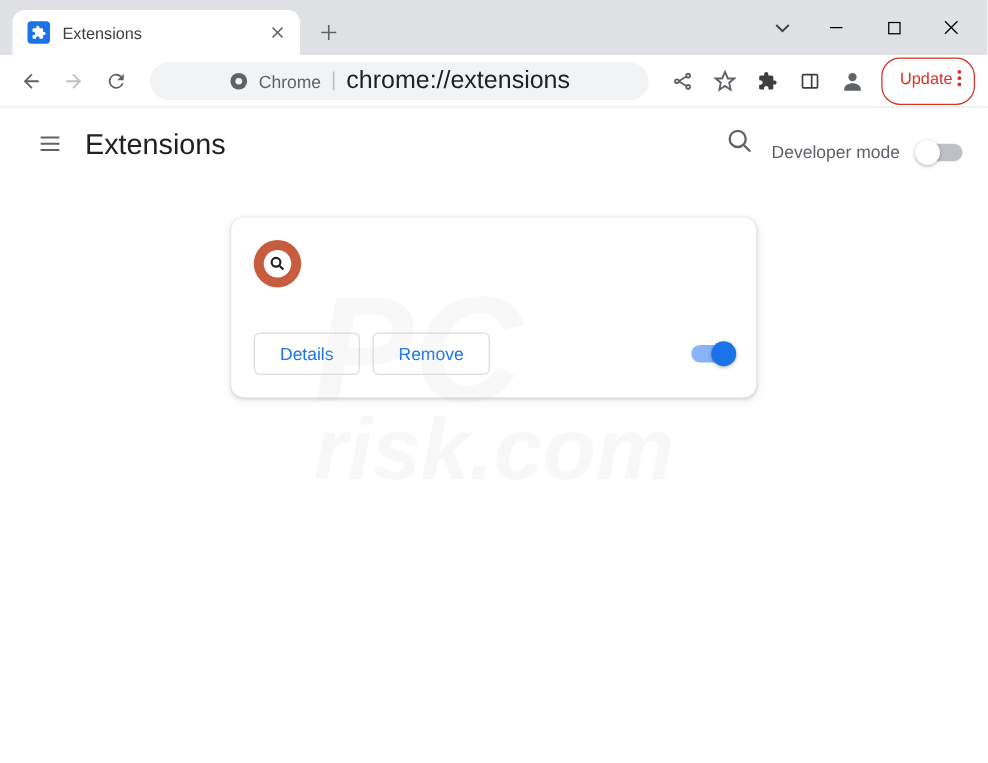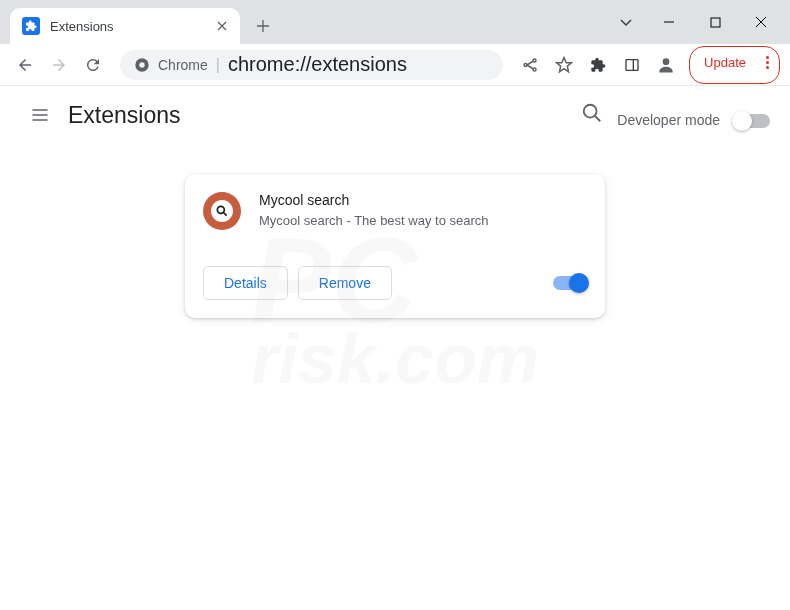--- a/index.html
+++ b/index.html
@@ -13,26 +13,26 @@
 .tab-close { width: 16px; height: 16px; display: flex; align-items: center; justify-content: center; color: #5f6368; cursor: pointer; }
 .newtab { width: 30px; height: 30px; display: flex; align-items: center; justify-content: center; color: #5f6368; margin-left: 8px; margin-bottom: 3px; cursor: pointer; border-radius: 50%; }
 .win-controls { margin-left: auto; display: flex; height: 44px; align-items: center; padding-right: 6px; }
 .win-chevron { width: 40px; height: 30px; display: flex; align-items: center; justify-content: center; color: #3c4043; }
 .win-btn { width: 46px; height: 30px; display: flex; align-items: center; justify-content: center; color: #000; cursor: pointer; }
 
 
 .toolbar { height: 42px; background: #fff; border-bottom: 1px solid #e8eaed; display: flex; align-items: center; padding: 0 10px; gap: 4px; }
 .nav-btn { width: 30px; height: 30px; display: flex; align-items: center; justify-content: center; color: #5f6368; border-radius: 50%; cursor: pointer; }
 .nav-btn.disabled { color: #bdc1c6; }
-.omnibox { flex: 1; height: 30px; background: #f1f3f4; border-radius: 15px; display: flex; align-items: center; padding: 0 14px; margin: 0 8px; gap: 8px; }
+.omnibox { flex: 1; height: 30px; background: #f1f3f4; border-radius: 15px; display: flex; align-items: center; padding: 0 14px; margin: 0 8px; gap: 8px; justify-content: center; }
 .omni-chip { background: transparent; display: flex; align-items: center; gap: 6px; color: #5f6368; font-size: 14px; }
 .omni-sep { color: #bdc1c6; }
 .omni-url { color: #202124; font-size: 20px; }
 .tbar-icon { width: 30px; height: 30px; display: flex; align-items: center; justify-content: center; color: #5f6368; cursor: pointer; border-radius: 50%; }
-.update-btn { height: 38px; border: 1px solid #d93025; border-radius: 15px; display: flex; align-items: center; padding: 0 10px 4px 14px; color: #d93025; font-size: 13px; gap: 20px; cursor: pointer; margin-left: 4px; }
+.update-btn { height: 38px; border: 1px solid #d93025; border-radius: 15px; display: flex; align-items: center; padding: 0 10px 4px 14px; color: #d93025; font-size: 13px; gap: 4px; cursor: pointer; margin-left: 4px; }
 .update-dots { display: flex; flex-direction: column; gap: 2px; }
 .update-dots span { width: 3px; height: 3px; background: #d93025; border-radius: 50%; }
 
 
 .page-header { height: 58px; display: flex; align-items: center; padding: 0 20px; }
 .menu-btn { width: 40px; height: 40px; display: flex; align-items: center; justify-content: center; color: #5f6368; cursor: pointer; }
 .page-title { font-size: 23px; color: #202124; margin-left: 8px; font-weight: 400; }
 .header-right { margin-left: auto; display: flex; align-items: flex-end; gap: 14px; }
 .search-btn { color: #5f6368; cursor: pointer; }
 .dev-label { font-size: 14px; color: #5f6368; }
@@ -190,24 +190,20 @@
   <div class="ext-card">
     <div class="ext-top">
       <div class="ext-icon">
         <div class="ext-icon-inner">
           <svg width="14" height="14" viewBox="0 0 24 24" fill="none" stroke="#202124" stroke-width="3">
               <circle cx="10" cy="10" r="6"></circle>
               <path d="M20 20l-5-5"></path>
             </svg>
         </div>
       </div>
-      <div>
-        <div class="ext-name">Mycool search</div>
-        <div class="ext-desc">Mycool search - The best way to search</div>
-      </div>
     </div>
     <div class="ext-bottom">
       <button class="ext-btn">Details</button>
       <button class="ext-btn">Remove</button>
       <div class="ext-toggle"></div>
     </div>
   </div>
 </div>
 
 <div class="watermark">PC<br><span class="sub">risk.com</span></div>

